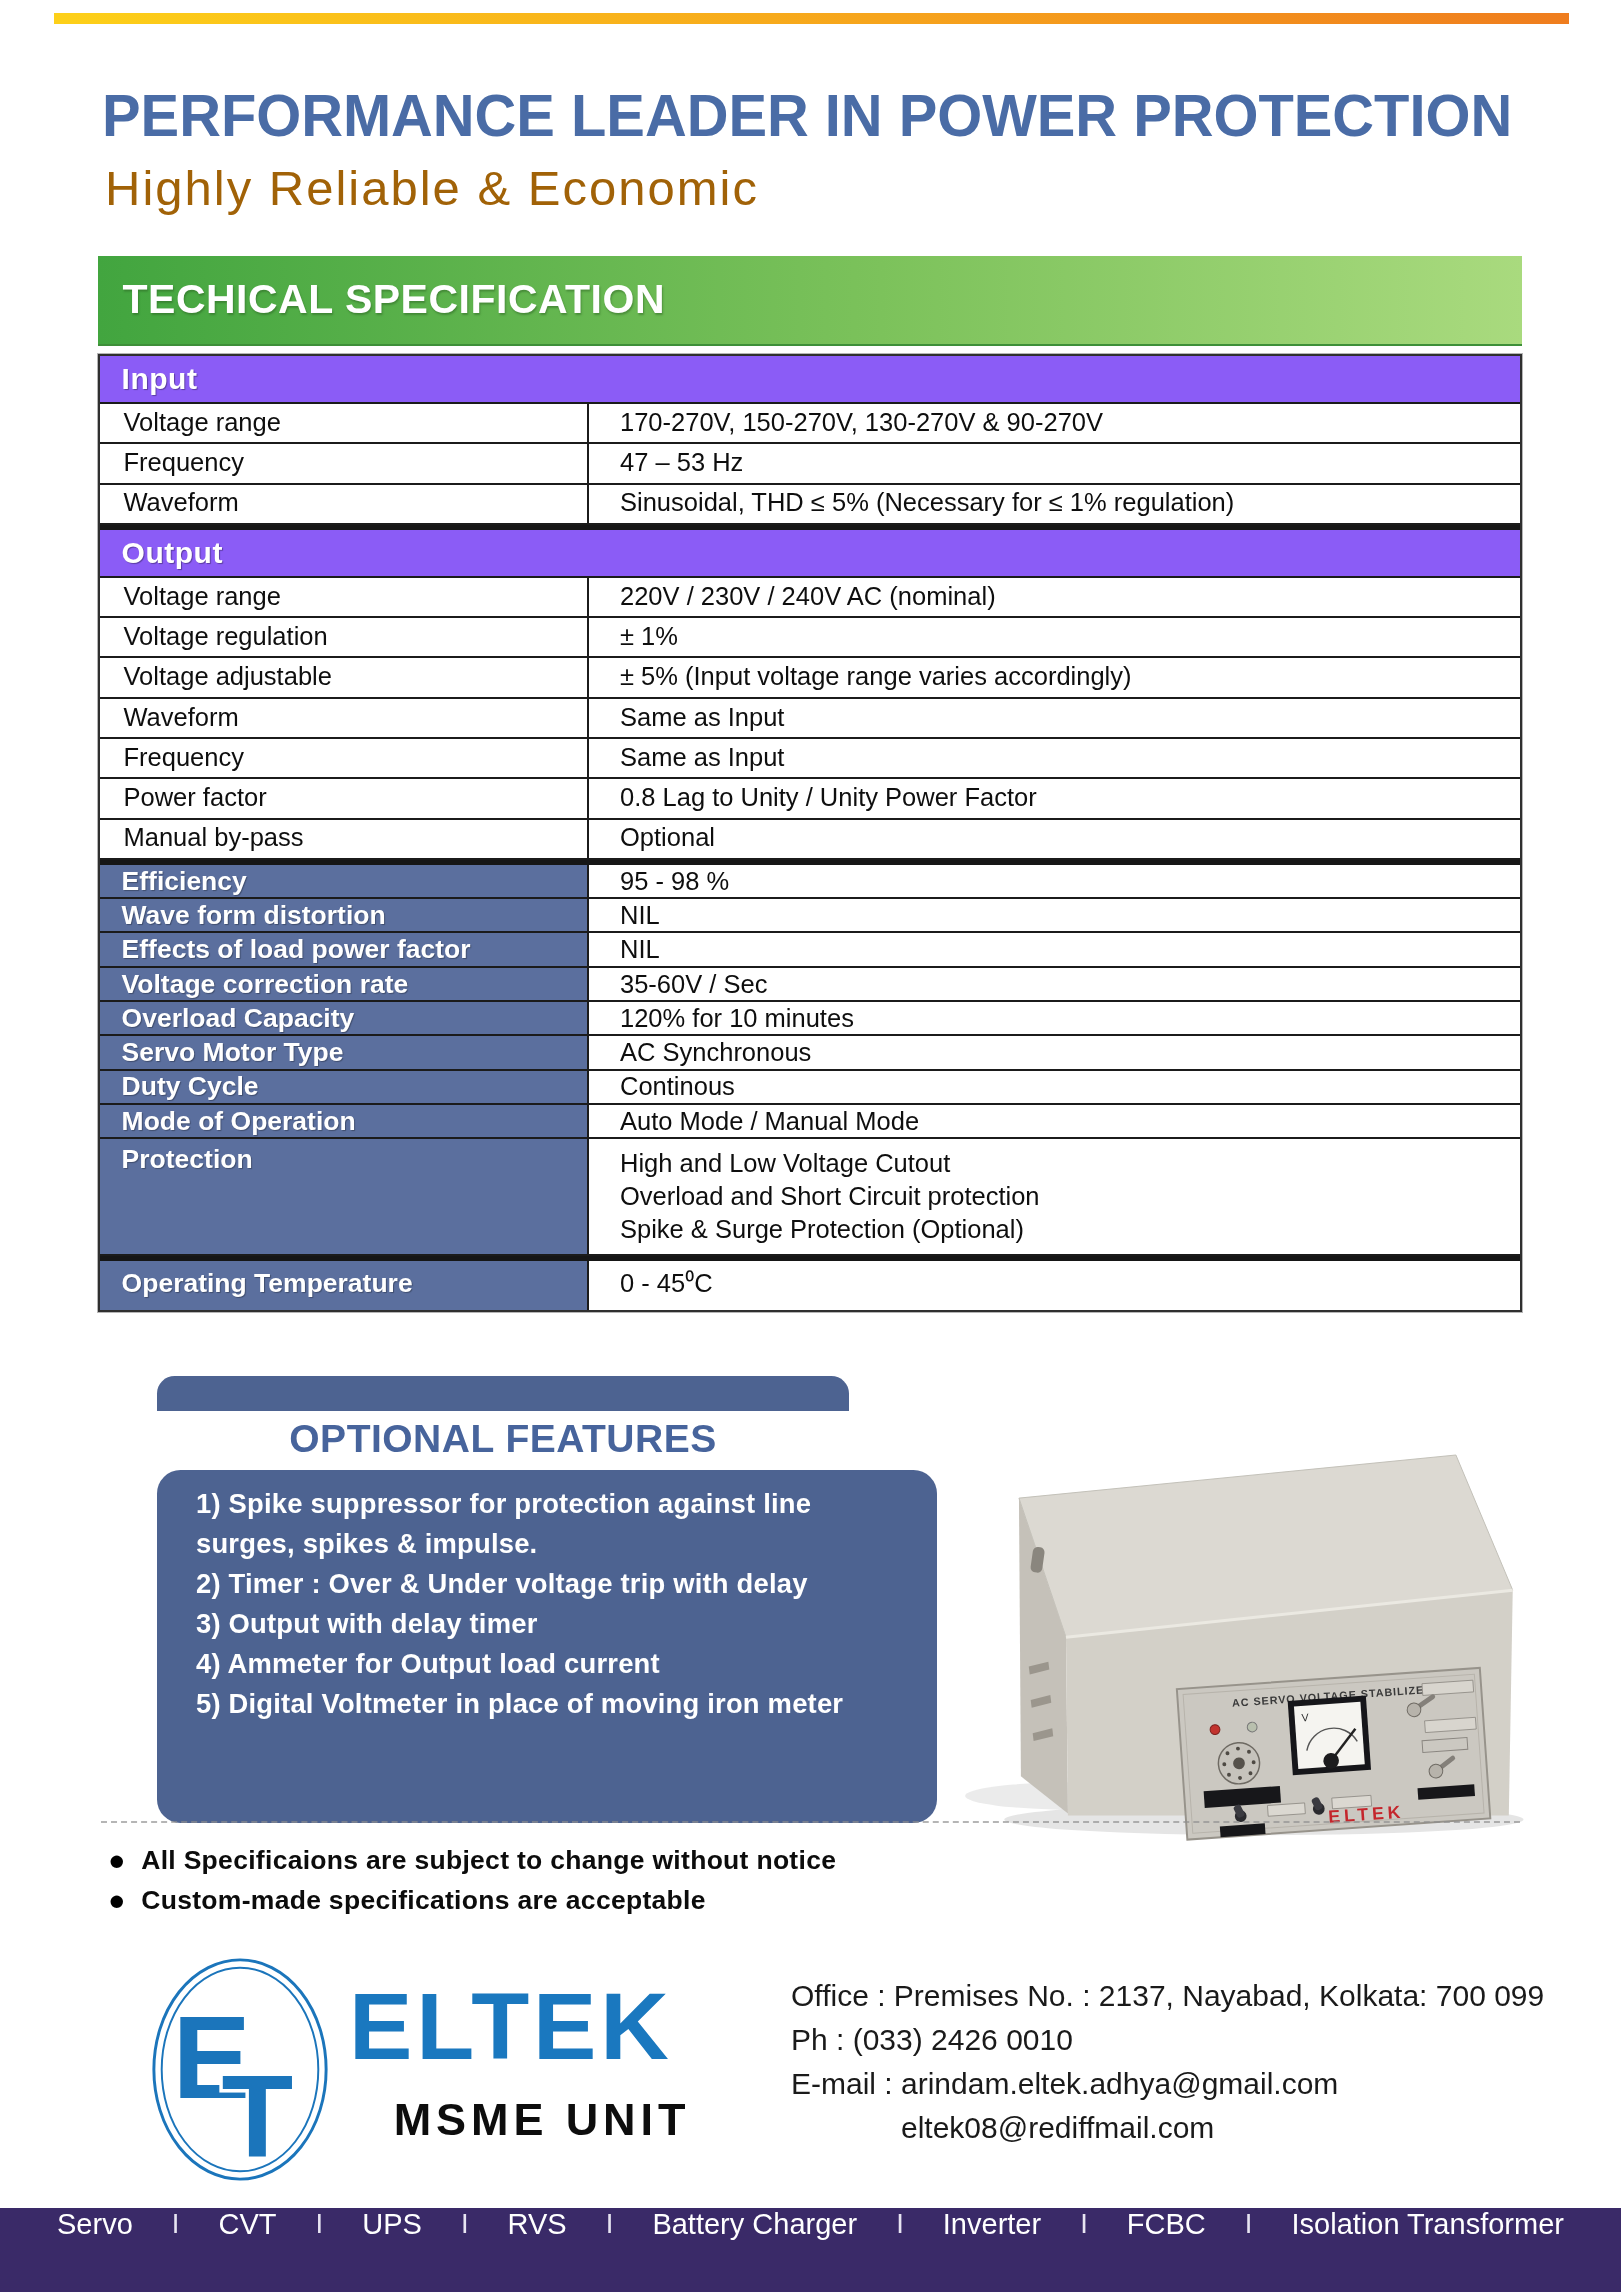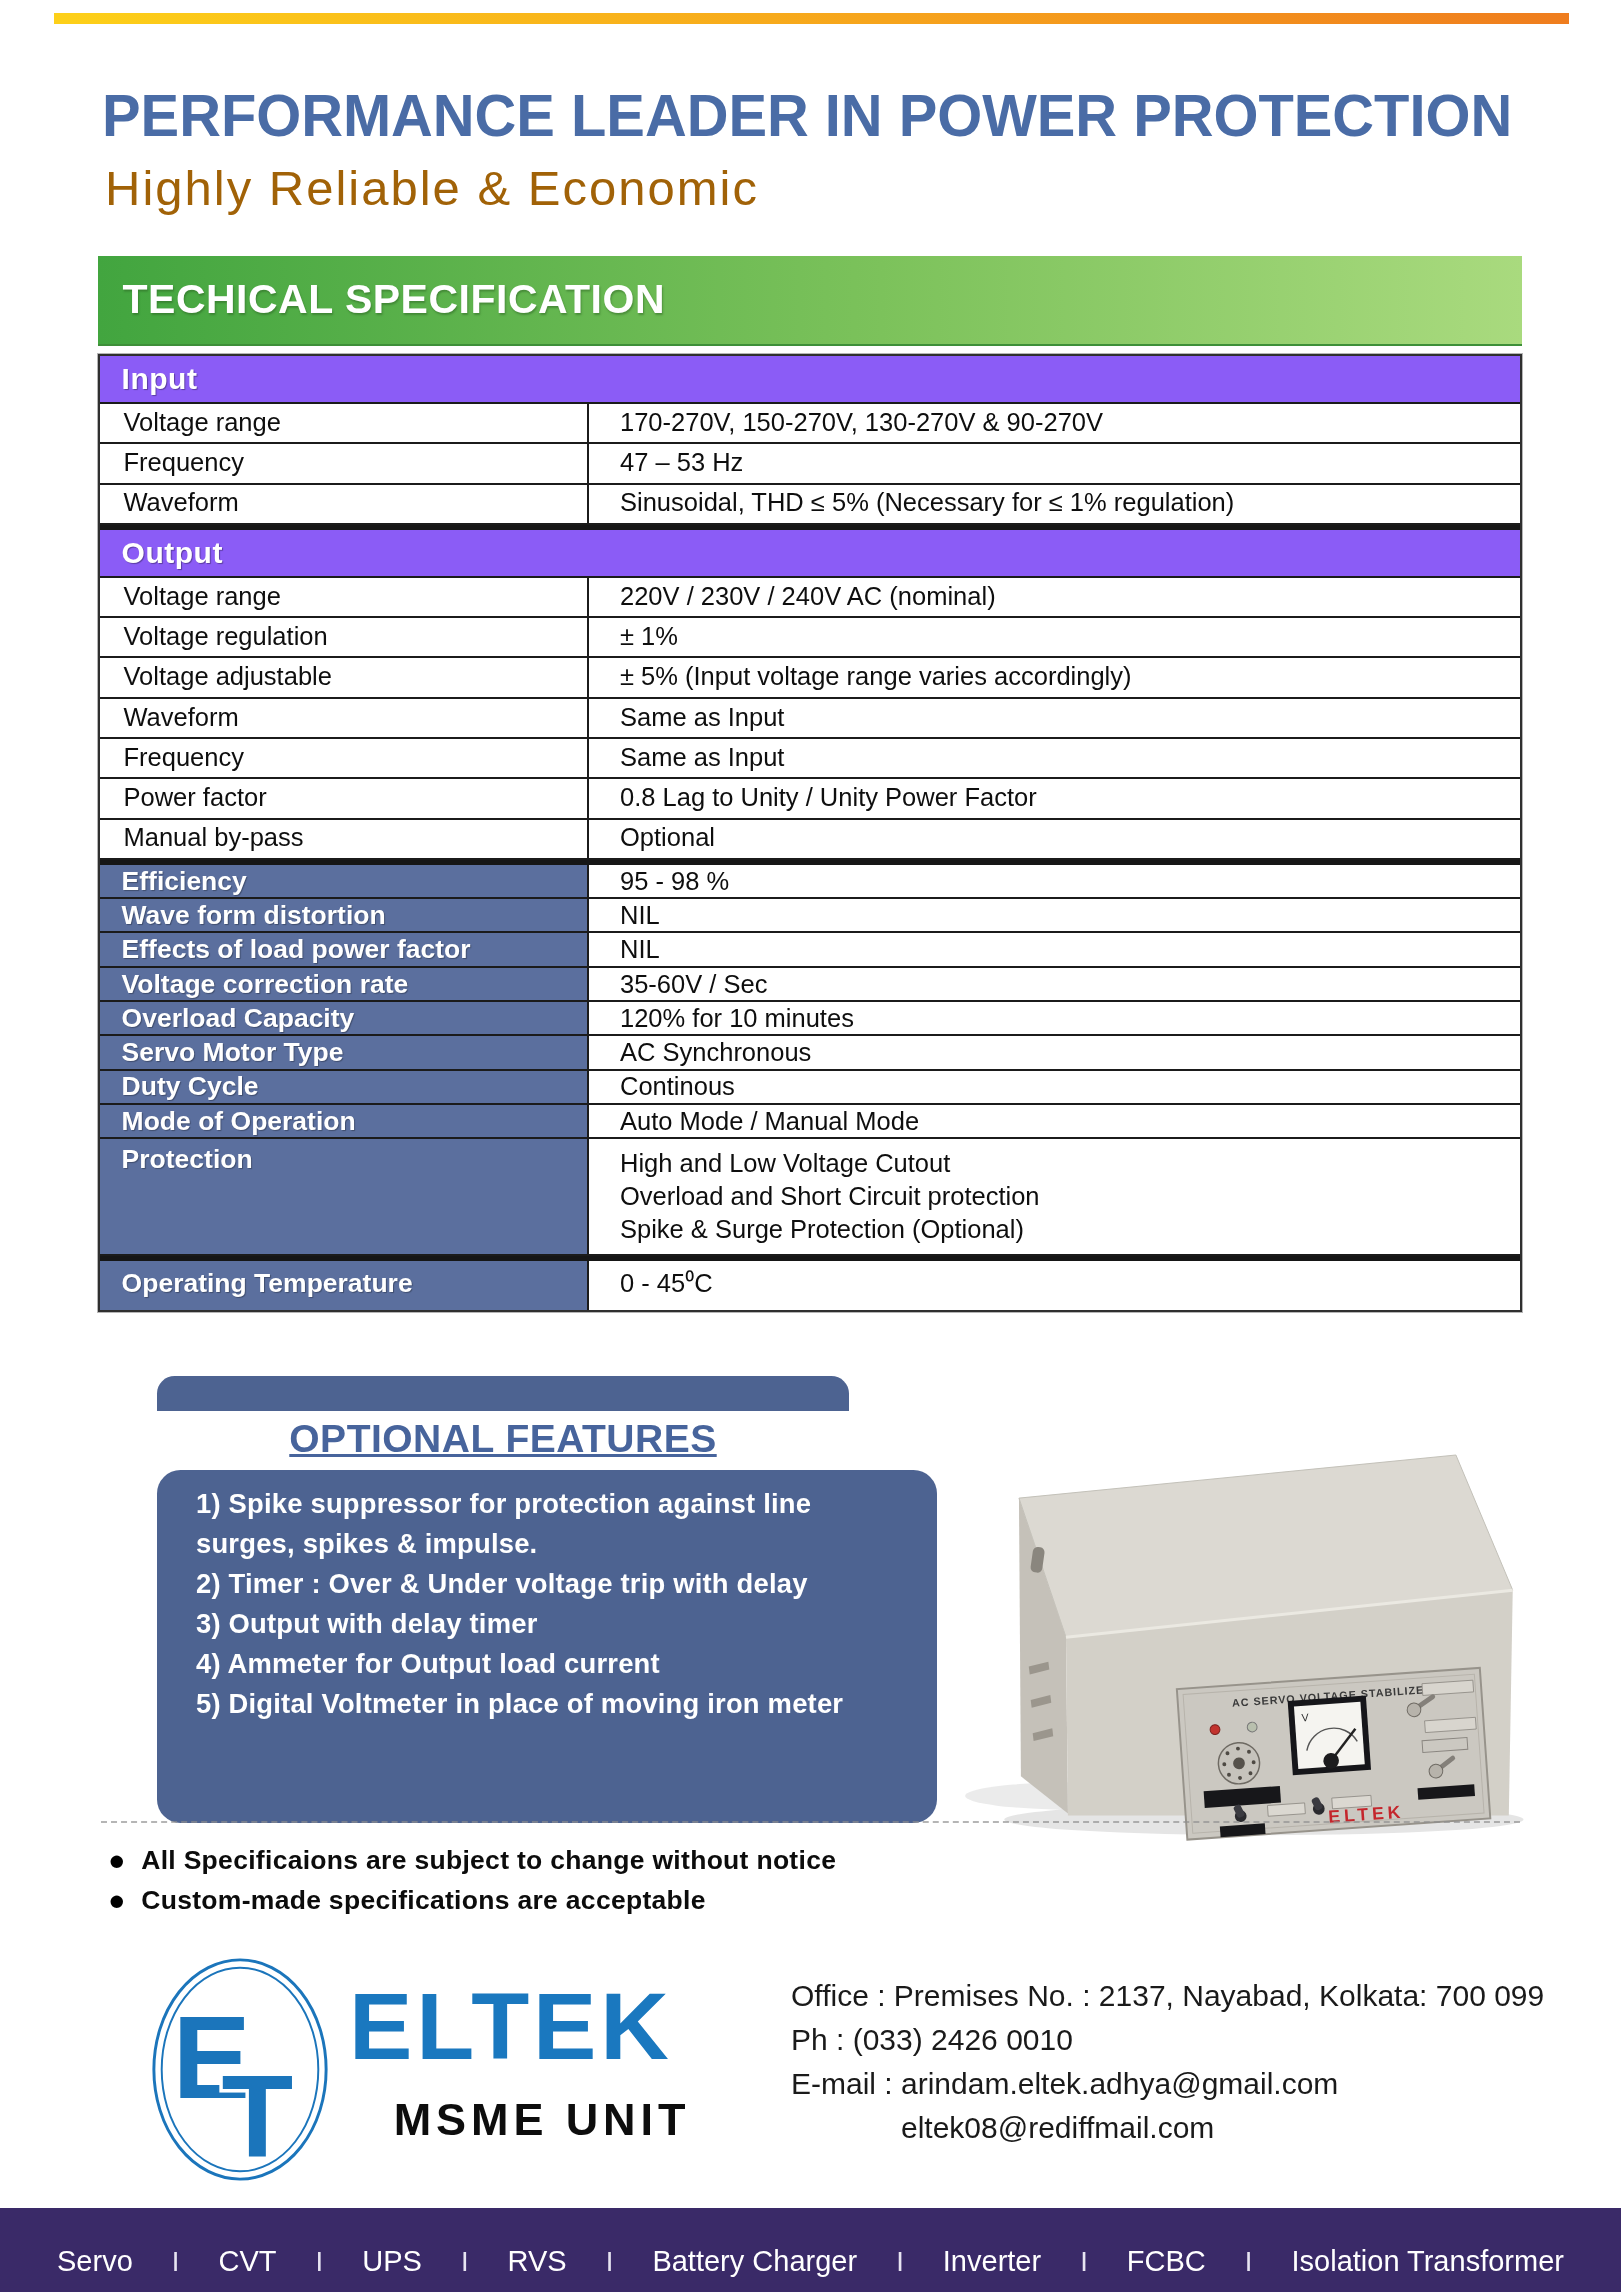--- a/index.html
+++ b/index.html
@@ -46,21 +46,21 @@
   .frow .cv{padding:3.9px 9.8px 3.9px 31px;line-height:24.5px;}
   .frow.tall .cv{line-height:33px;padding:7.8px 9.8px 7.8px 31px;}
   .frow.tall .cl{padding-top:7.8px;}
   .frow.septop{border-top:5.9px solid #161616;}
   .frow.big .cl,.frow.big .cv{padding-top:10.8px;padding-bottom:13.7px;}
 
   
   .opt-topbar{left:157px;top:1376px;width:692px;height:35px;background:#4d6391;
     border-radius:17.6px 17.6px 0 0;}
   .opt-title{left:157px;top:1417px;width:692px;text-align:center;font-size:39px;
-    font-weight:bold;color:#47649c;letter-spacing:0.5px;text-decoration:underline;}
+    font-weight:bold;color:#47649c;letter-spacing:0.5px;}
   .opt-box{left:157px;top:1470px;width:780px;height:353px;background:#4d6391;
     border-radius:23.5px;box-sizing:border-box;padding:13.7px 33px 9.8px 39px;}
   .opt-item{color:#fff;font-size:27.4px;font-weight:bold;line-height:40px;
     letter-spacing:0.2px;}
 
   
   .product{left:872px;top:1355px;width:676px;height:490px;}
 
   
   .dashline{left:101px;top:1821px;width:1419px;border-top:2.9px dashed #8f8f8f;
@@ -74,21 +74,21 @@
   .logo-svg{left:147px;top:1955px;}
   .brand{left:349px;top:1972px;width:388px;text-align:left;font-size:95px;
     font-weight:bold;color:#1a78bf;letter-spacing:3.9px;white-space:nowrap;}
   .brand-unit{left:351px;top:2094px;width:382px;text-align:center;font-size:45px;
     font-weight:bold;color:#0d0d0d;letter-spacing:4.9px;white-space:nowrap;}
   .contact{left:791px;top:1974px;font-size:30px;line-height:44px;color:#1a1a1a;}
   .contact .indent{padding-left:110px;}
 
   
   .footer{left:0;top:2208px;width:1621px;height:84px;background:#3a2a68;
-    display:flex;align-items:flex-end;justify-content:space-between;
+    display:flex;align-items:flex-start;justify-content:space-between;
     box-sizing:border-box;padding:0 57px 13.7px 57px;}
   .footer .item{color:#fff;font-size:29px;white-space:nowrap;}
   .footer .sep{color:#e8e5f2;font-size:27.4px;}
   svg text{font-family:"Liberation Sans", sans-serif;}
 </style>
 </head>
 <body>
 
 <div class="abs top-bar"></div>
 

